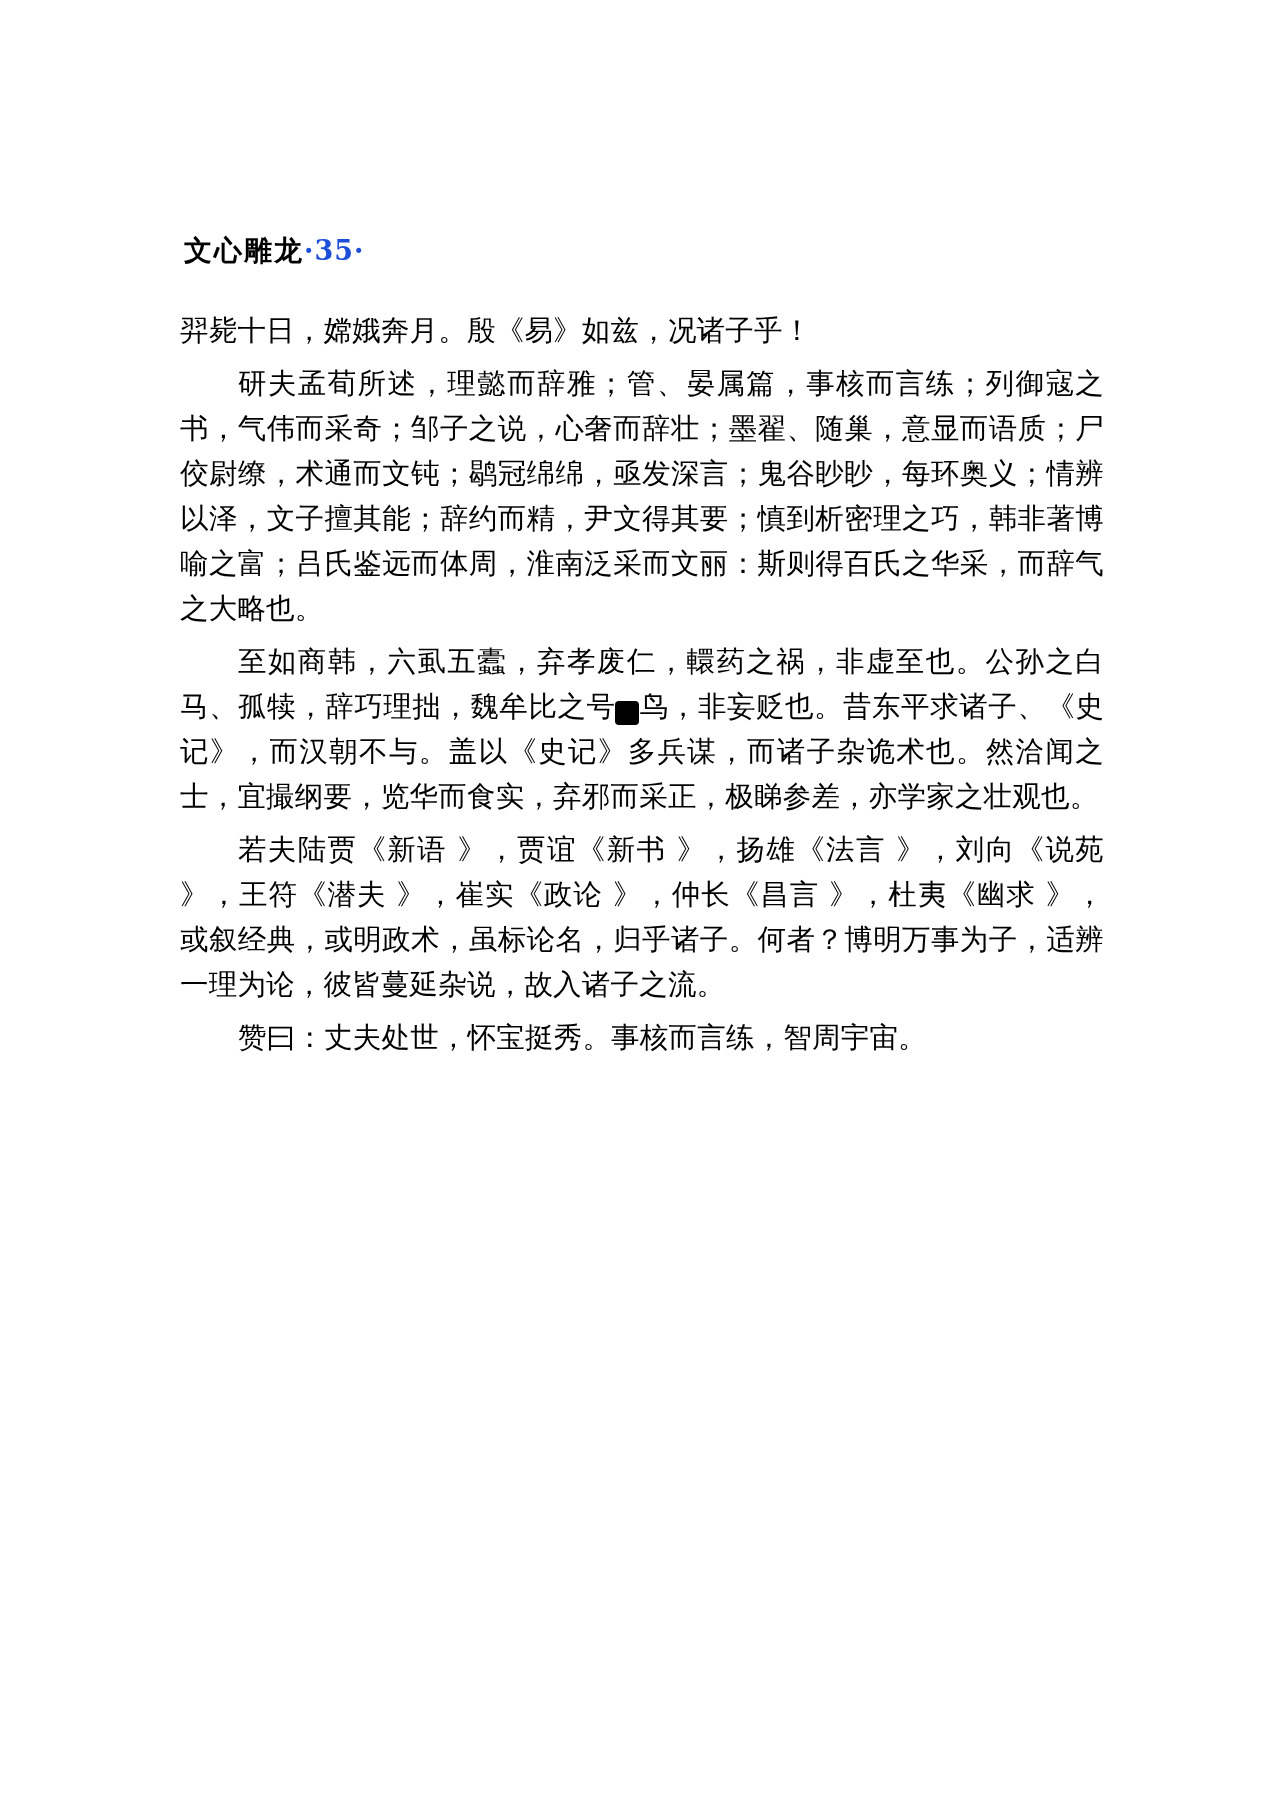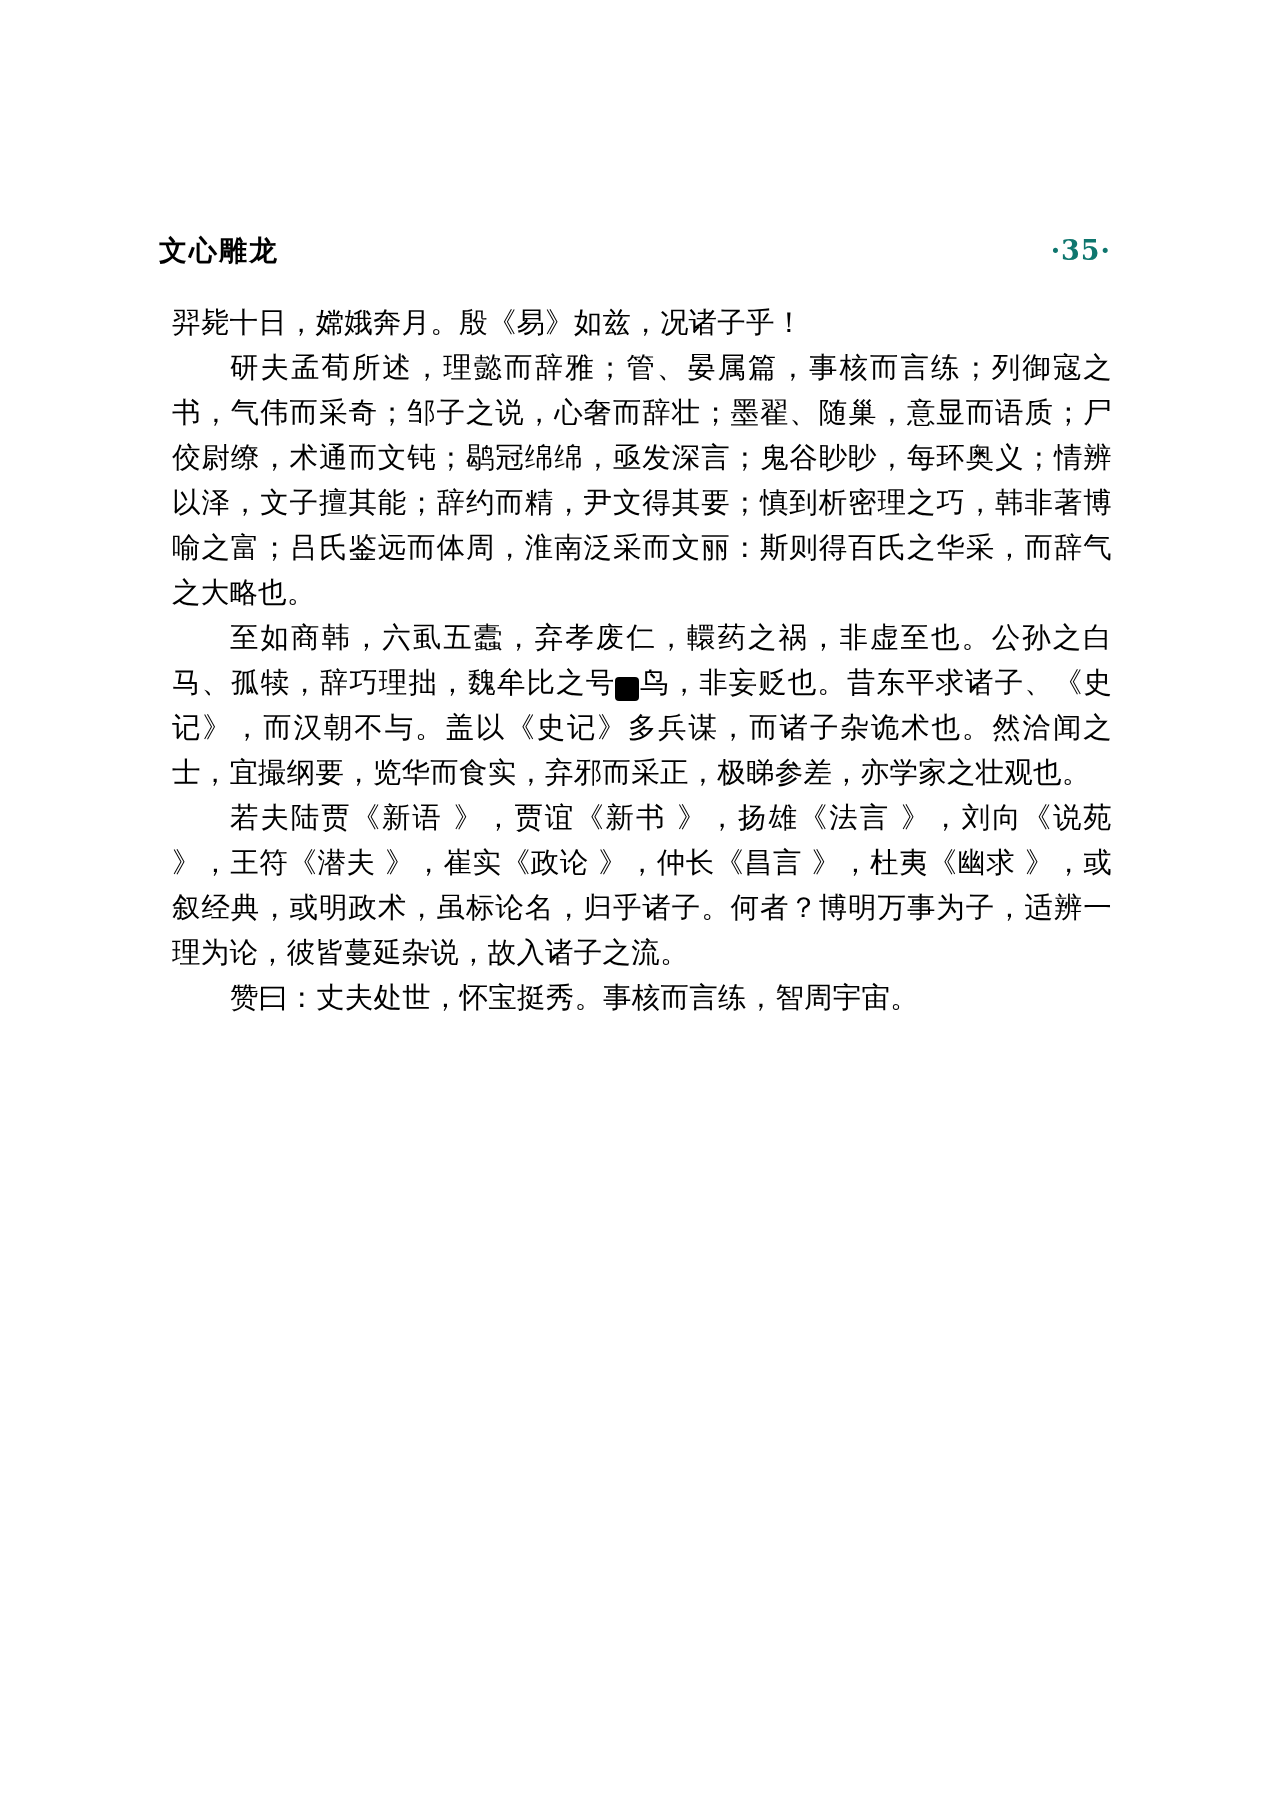--- a/index.html
+++ b/index.html
@@ -17,53 +17,52 @@
   .page {
     position: relative;
     width: 1283px;
     height: 1795px;
     box-sizing: border-box;
     padding: 0;
   }
   .header {
     position: absolute;
     top: 232px;
-    left: 159px;
+    left: 184px;
     right: 172px;
     height: 44px;
     display: flex;
     align-items: baseline;
-    justify-content: space-between;
   }
   .header-title {
     font-family: "DejaVu Serif", "Liberation Serif", serif;
     font-size: 28px;
     font-weight: bold;
     letter-spacing: 2px;
     color: #000;
   }
   .header-page {
     font-family: "DejaVu Serif", "Liberation Serif", serif;
     font-size: 27px;
     font-weight: bold;
-    color: #0f766e;
+    color: #1d4ed8;
     letter-spacing: 1px;
   }
   .body-text {
     position: absolute;
     top: 300px;
     left: 172px;
     width: 940px;
   }
   .para {
     font-size: 28.5px;
     line-height: 45px;
     text-align: justify;
     text-justify: inter-character;
-    margin: 0;
+    margin: 8px;
     letter-spacing: 0.2px;
     color: #000;
   }
   .indent {
     text-indent: 58px;
   }
   .noindent {
     text-indent: 0;
   }
   .missing-glyph {

